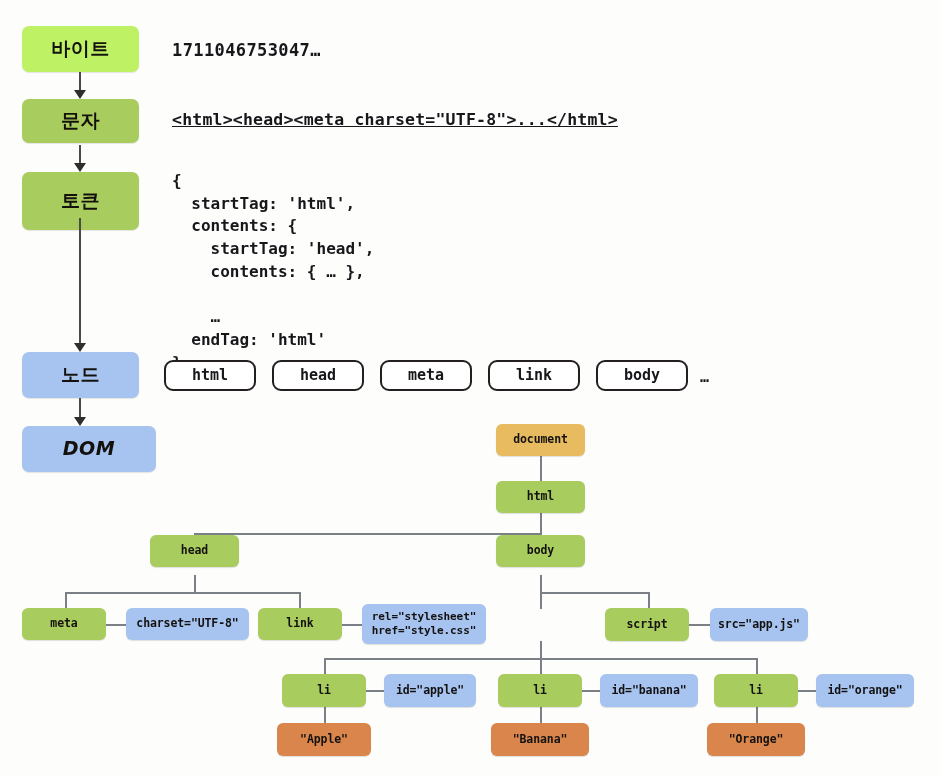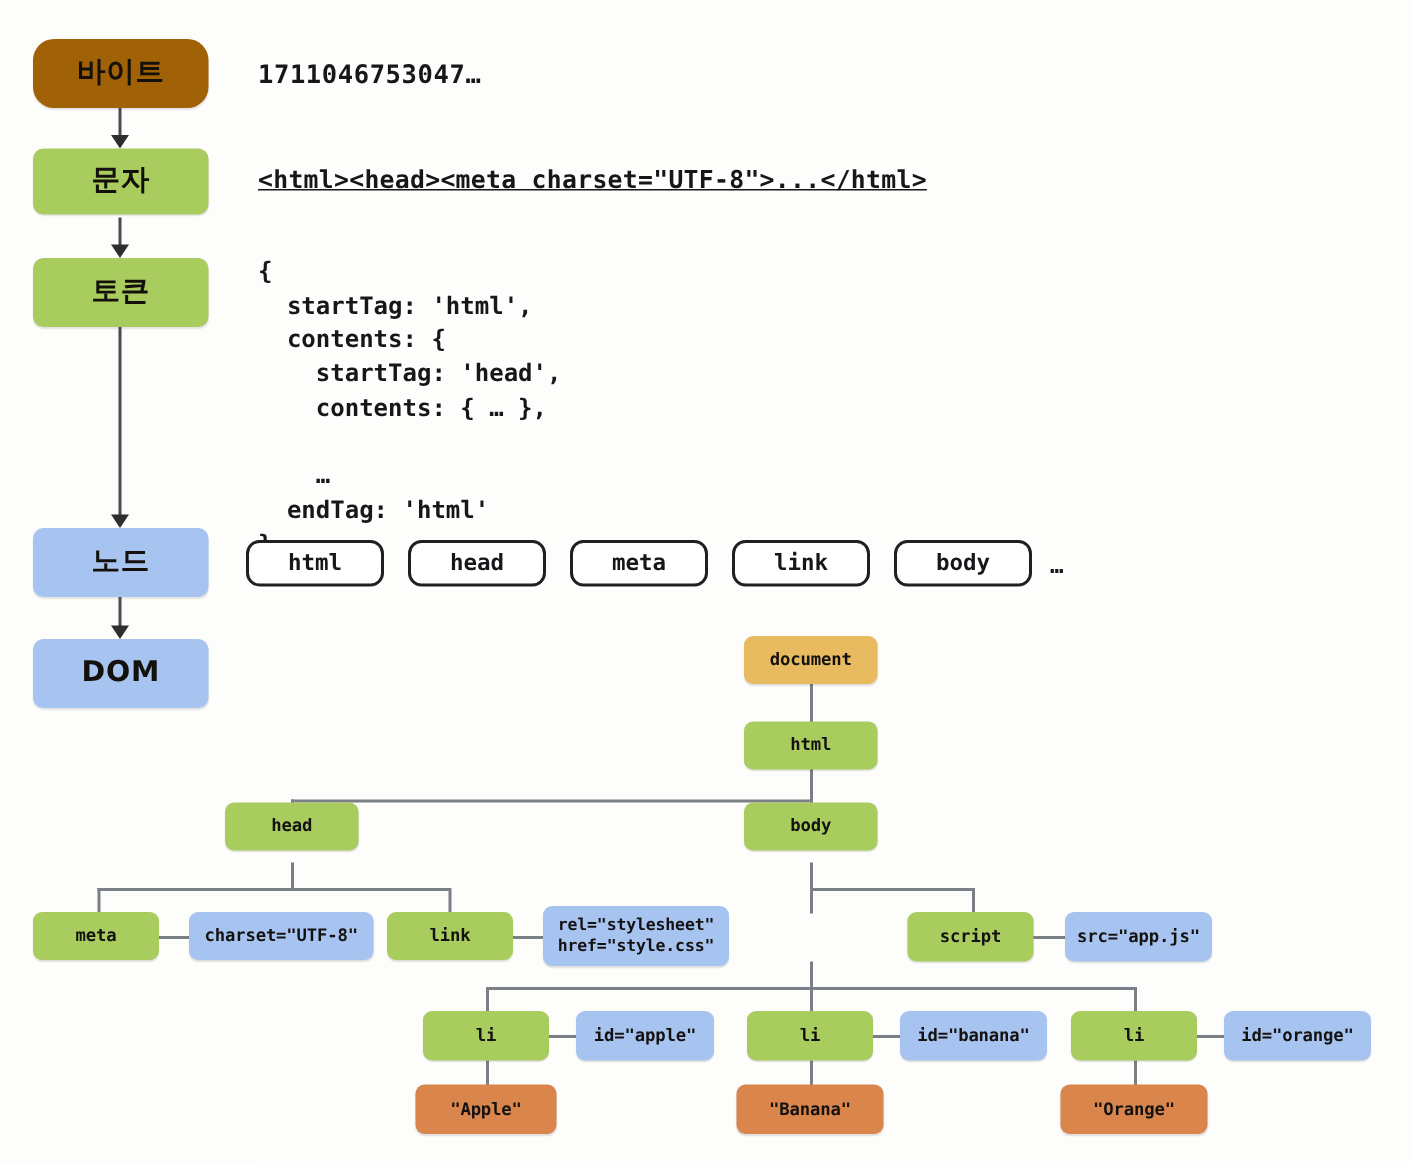--- a/index.html
+++ b/index.html
@@ -31,21 +31,21 @@
 
   
   .stage {
     border-radius: 7px;
     font-weight: bold;
     color: #14110d;
     font-size: 19px;
     letter-spacing: 0.5px;
     box-shadow: 0 1px 1px rgba(0,0,0,0.10);
   }
-  .stage.c-orange { background: #a16207; border-radius: 14px; }
+  .stage.c-orange { background: #bef264; }
   .stage.c-green  { background: #a9cc5e; }
   .stage.c-blue   { background: #a7c3f0; }
 
   
   .arrow-line {
     position: absolute;
     width: 2px;
     background: #4a4a4a;
   }
   .arrow-head {
@@ -123,35 +123,35 @@
   <div class="arrow-line" style="left:79px; top:72px; height:21px;"></div>
   <div class="arrow-head" style="left:74px; top:90px;"></div>
 
   <div class="abox stage c-green" style="left:22px;  top:99px;  width:117px; height:44px;">
     <span>문자</span>
   </div>
 
   <div class="arrow-line" style="left:79px; top:145px; height:21px;"></div>
   <div class="arrow-head" style="left:74px; top:163px;"></div>
 
-  <div class="abox stage c-green" style="left:22px;  top:172px; width:117px; height:46px;">
+  <div class="abox stage c-green" style="left:22px;  top:172px; width:117px; height:58px;">
     <span>토큰</span>
   </div>
 
   <div class="arrow-line" style="left:79px; top:218px; height:128px;"></div>
   <div class="arrow-head" style="left:74px; top:343px;"></div>
 
   <div class="abox stage c-blue" style="left:22px;  top:352px; width:117px; height:46px;font-family:Liberation Serif, serif;">
     <span>노드</span>
   </div>
 
   <div class="arrow-line" style="left:79px; top:398px; height:22px;"></div>
   <div class="arrow-head" style="left:74px; top:417px;"></div>
 
-  <div class="abox stage c-blue" style="left:22px;  top:426px; width:117px; height:46px;">
+  <div class="abox stage c-blue" style="left:22px;  top:426px; width:134px; height:46px;font-style:italic;">
     <span>DOM</span>
   </div>
 
   <div class="mono sample-bytes" style="left:172px; top:40px;">1711046753047…</div>
 
   <div class="mono sample-chars" style="left:172px; top:110px;text-decoration:underline;">&lt;html&gt;&lt;head&gt;&lt;meta charset="UTF-8"&gt;...&lt;/html&gt;</div>
 
   <div class="mono sample-tokens" style="left:172px; top:170px;">{
   startTag: 'html',
   contents: {

